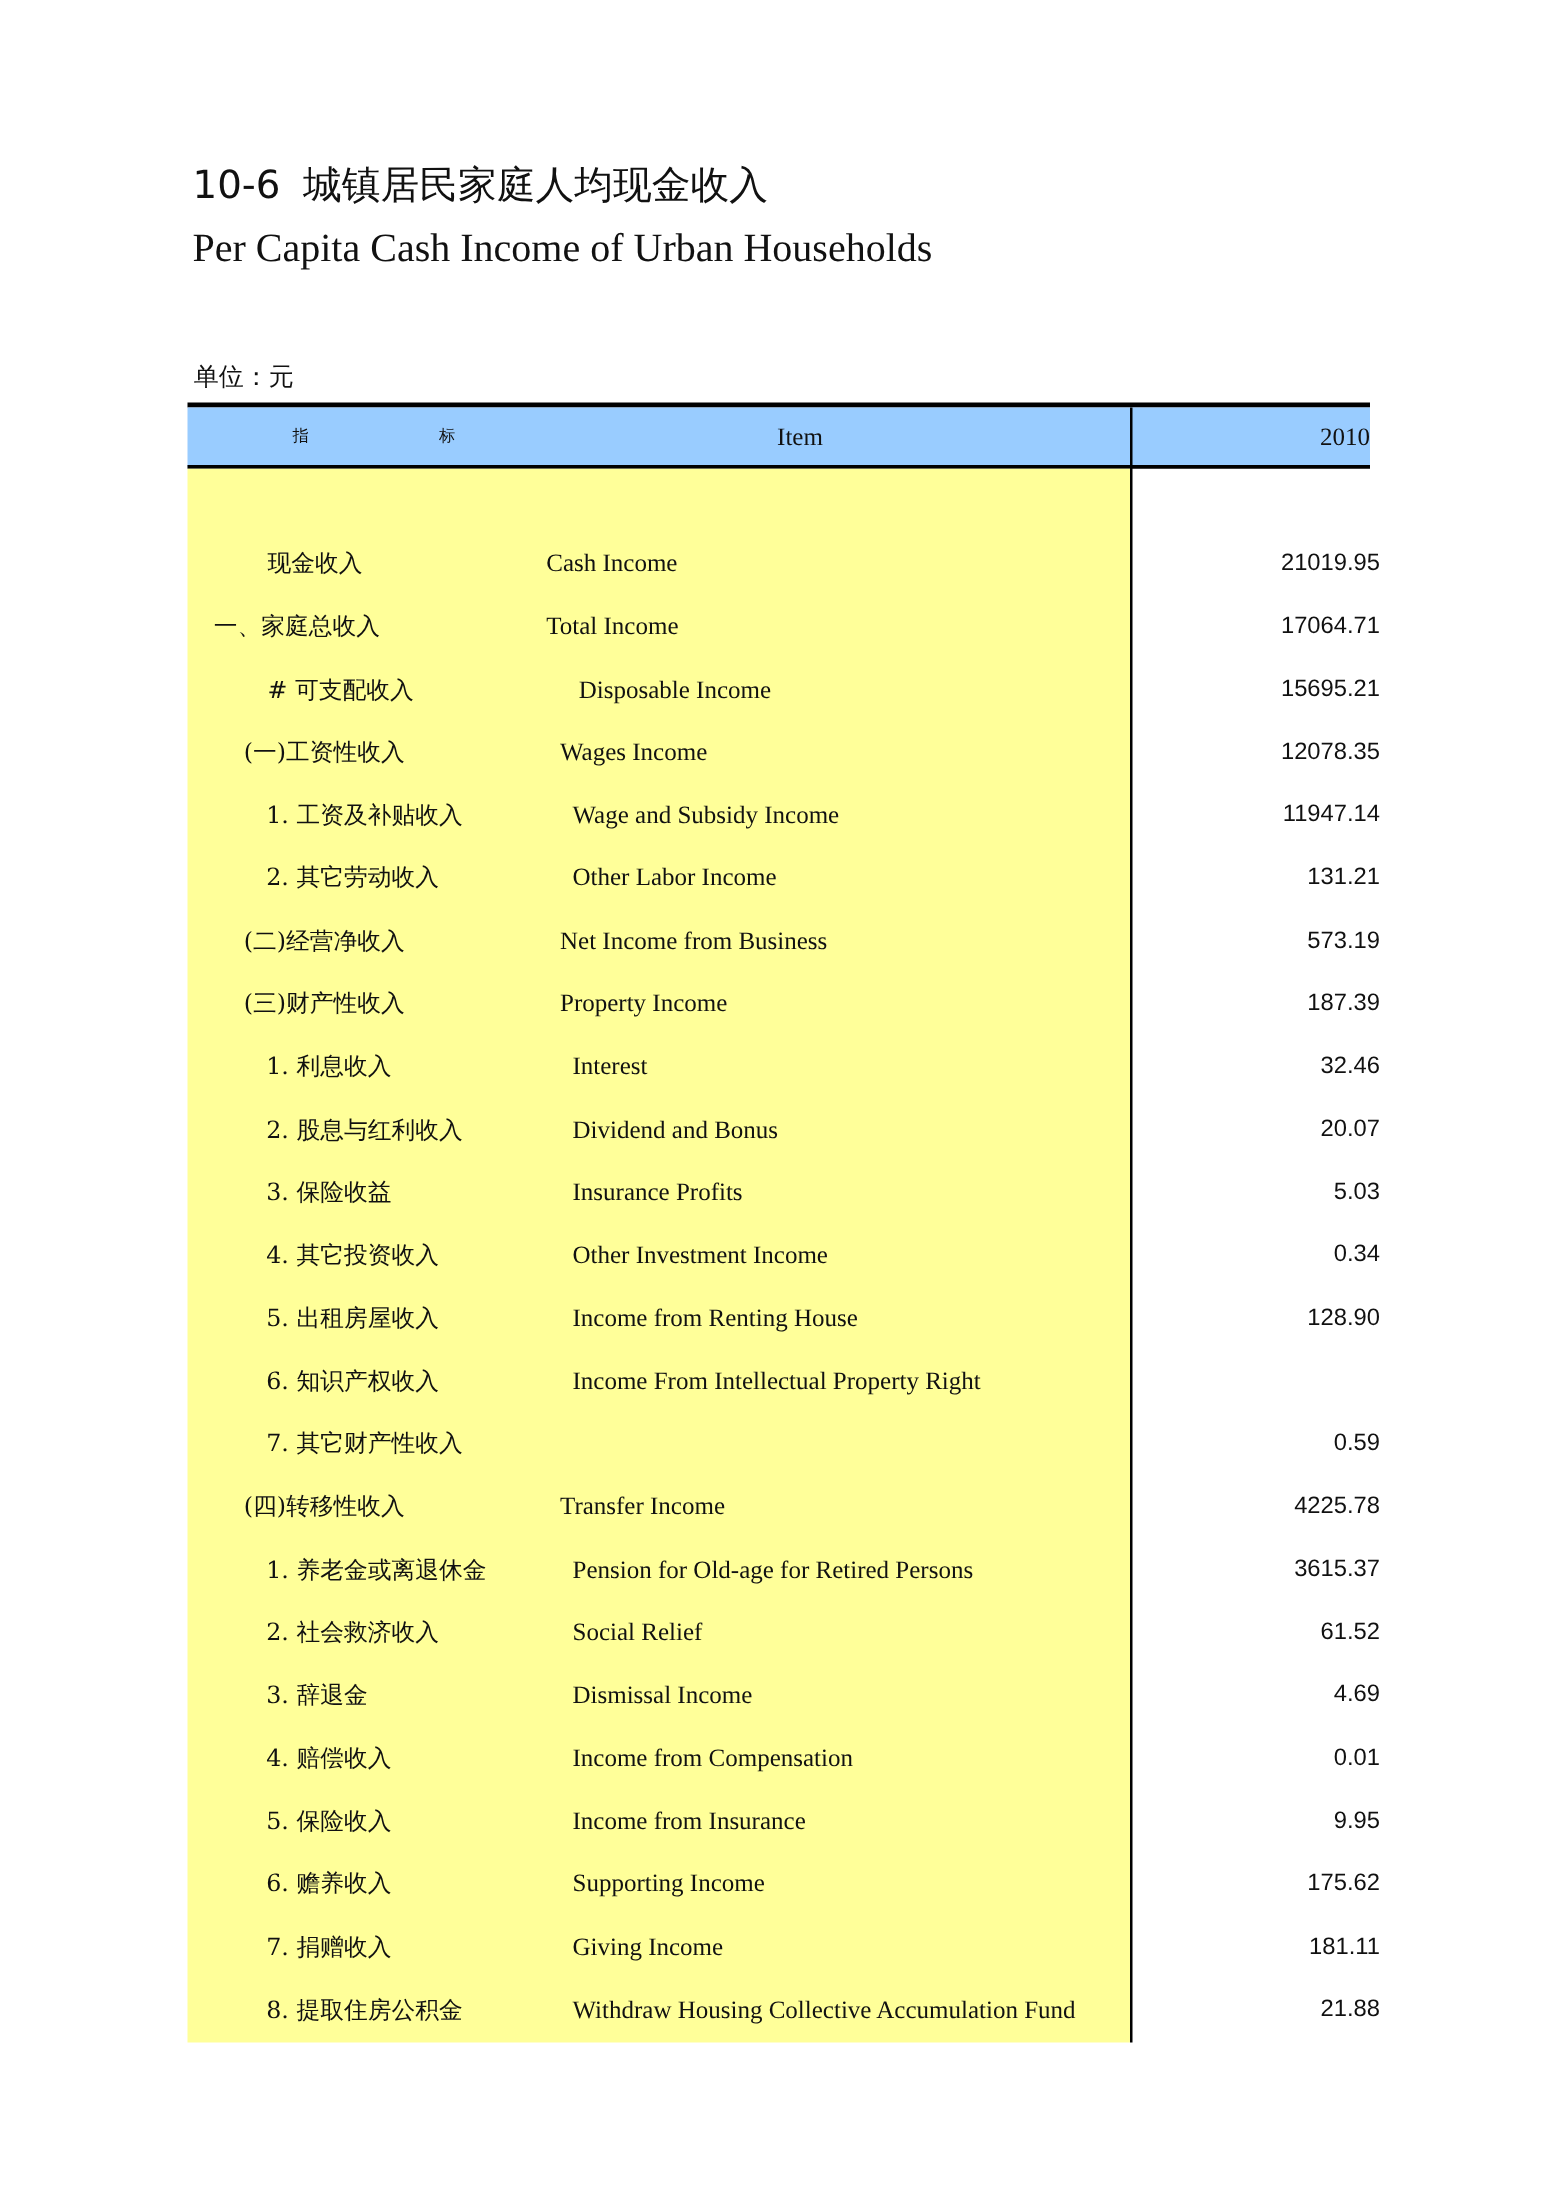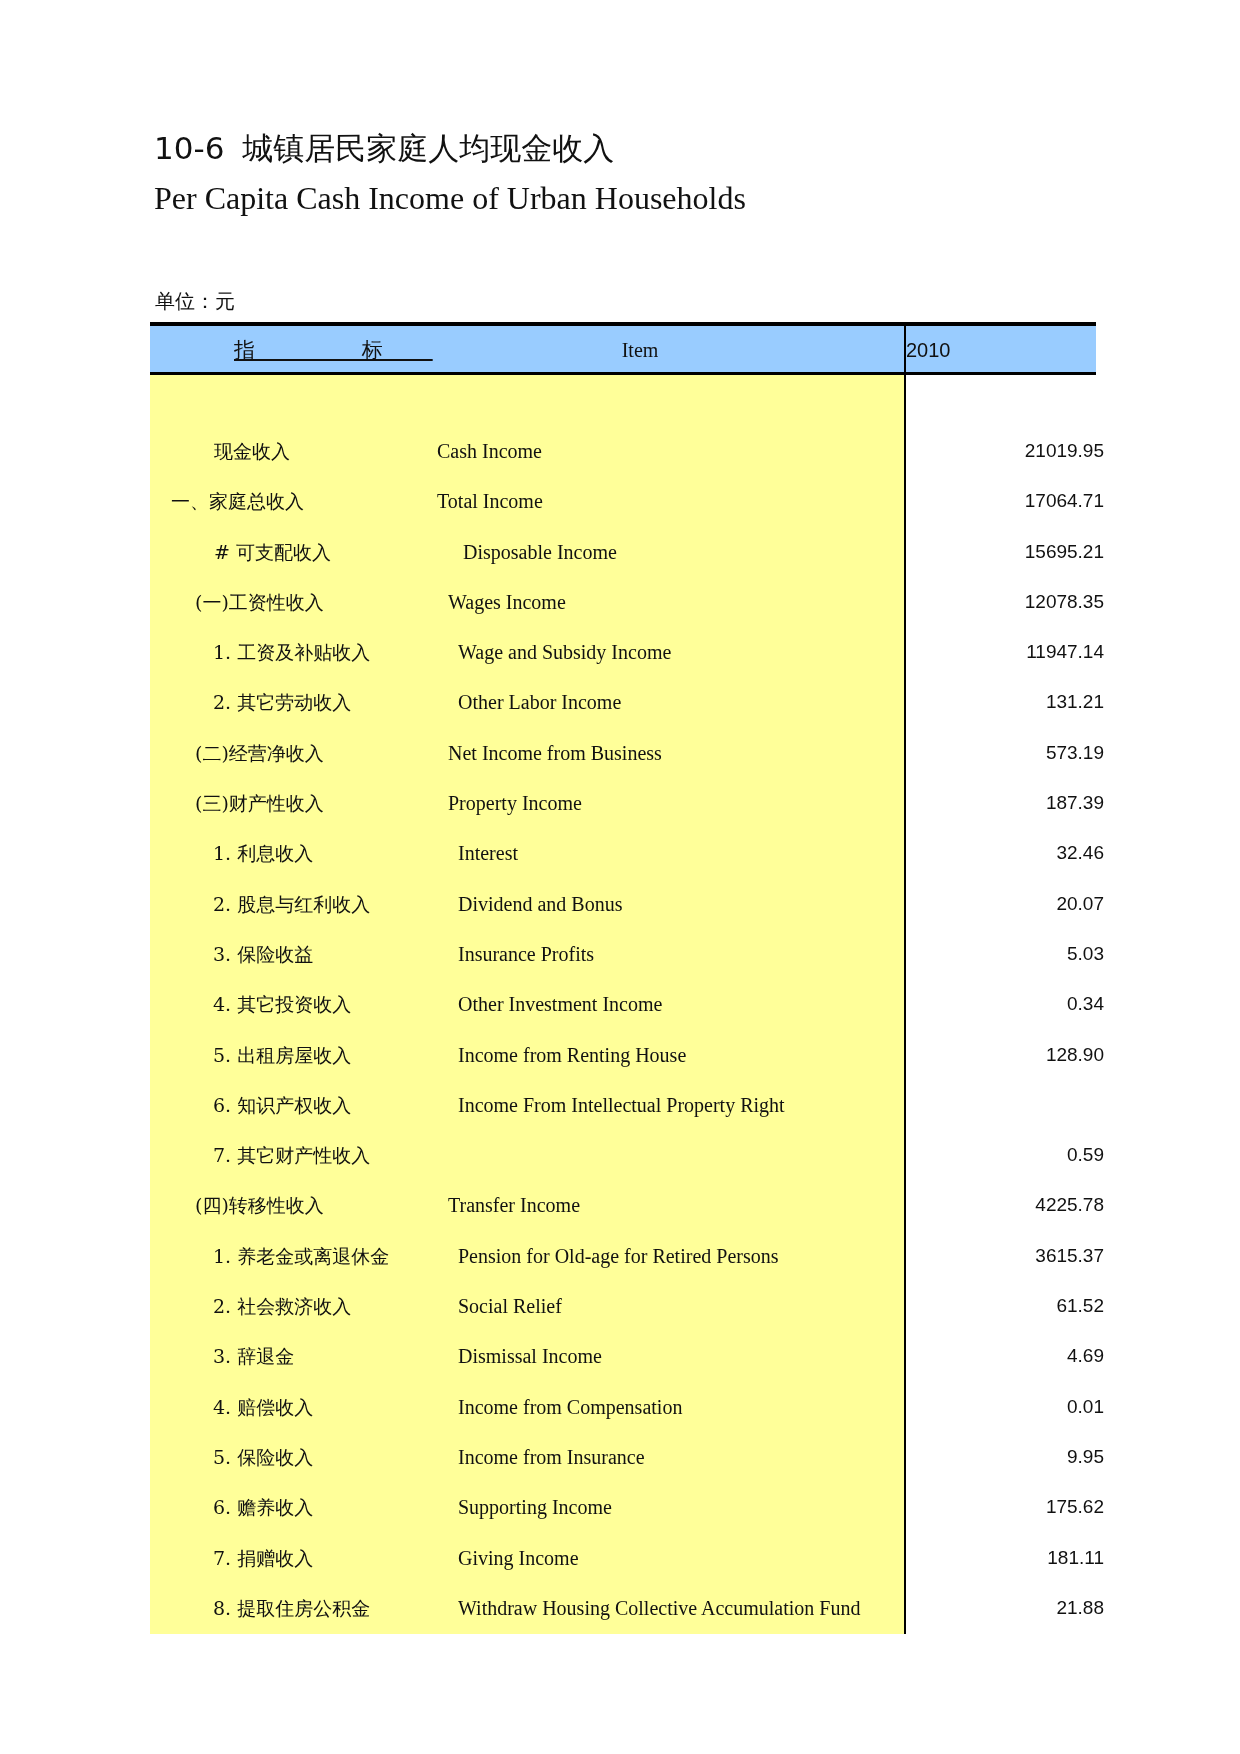--- a/index.html
+++ b/index.html
@@ -7,23 +7,23 @@
   .title-cn { position: absolute; left: 154px; top: 128px; font-family: "DejaVu Sans", sans-serif; font-size: 31px; line-height: 40px; white-space: nowrap; }
   .title-cn .num { font-family: "DejaVu Sans", sans-serif; margin-right: 18px; }
   .title-cn .cn { font-family: "DejaVu Serif", serif; }
   .title-en { position: absolute; left: 154px; top: 178px; font-family: "Liberation Serif", serif; font-size: 32px; line-height: 40px; white-space: nowrap; }
   .unit { position: absolute; left: 155px; top: 288px; font-family: "DejaVu Serif", serif; font-size: 20px; line-height: 26px; }
 
   .tbl { position: absolute; left: 150px; top: 322px; width: 946px; }
   .tbl-topline { position: absolute; left: 0; top: 0; width: 946px; height: 4px; background: #000; }
   .tbl-header { position: absolute; left: 0; top: 4px; width: 946px; height: 48px; background: #99ccff; }
   .tbl-headline { position: absolute; left: 0; top: 50px; width: 946px; height: 3px; background: #000; }
-  .hdr-cn { position: absolute; left: 84px; top: 0; height: 62px; line-height: 48px; font-family: "DejaVu Serif", serif; font-size: 21px; letter-spacing: 50px; white-space: nowrap; text-decoration: underline; }
+  .hdr-cn { position: absolute; left: 84px; top: 0; height: 62px; line-height: 48px; font-family: "DejaVu Serif", serif; font-size: 13px; letter-spacing: 50px; white-space: nowrap; }
   .hdr-item { position: absolute; left: 340px; width: 300px; top: 0; height: 60px; line-height: 48px; text-align: center; font-family: "Liberation Serif", serif; font-size: 20px; }
-  .hdr-year { position: absolute; left: 756px; width: 190px; top: 0; height: 48px; line-height: 48px; text-align: left; font-family: Liberation Sans, sans-serif; font-size: 20px; }
+  .hdr-year { position: absolute; left: 756px; width: 190px; top: 0; height: 48px; line-height: 48px; text-align: right; font-family: Liberation Serif, serif; font-size: 20px; }
   .yellow { position: absolute; left: 0; top: 53px; width: 754px; height: 1259px; background: #ffff99; }
   .vsep { position: absolute; left: 754px; top: 4px; width: 2px; height: 1308px; background: #000; }
 
   .rows { position: absolute; left: 16px; top: 104px; width: 946px; }
   .row { position: relative; height: 50.3px; }
   .cell-cn { position: absolute; top: 0; height: 50px; line-height: 50px; font-family: "DejaVu Serif", serif; font-size: 19px; white-space: nowrap; }
   .cell-en { position: absolute; top: 0; height: 50px; line-height: 50px; font-family: "Liberation Serif", serif; font-size: 20px; white-space: nowrap; }
   .cell-val { position: absolute; right: 8px; top: 0; height: 50px; line-height: 50px; font-family: "Liberation Sans", sans-serif; font-size: 19px; text-align: right; white-space: nowrap; }
 
   .cn-l0 { left: 5px; }

